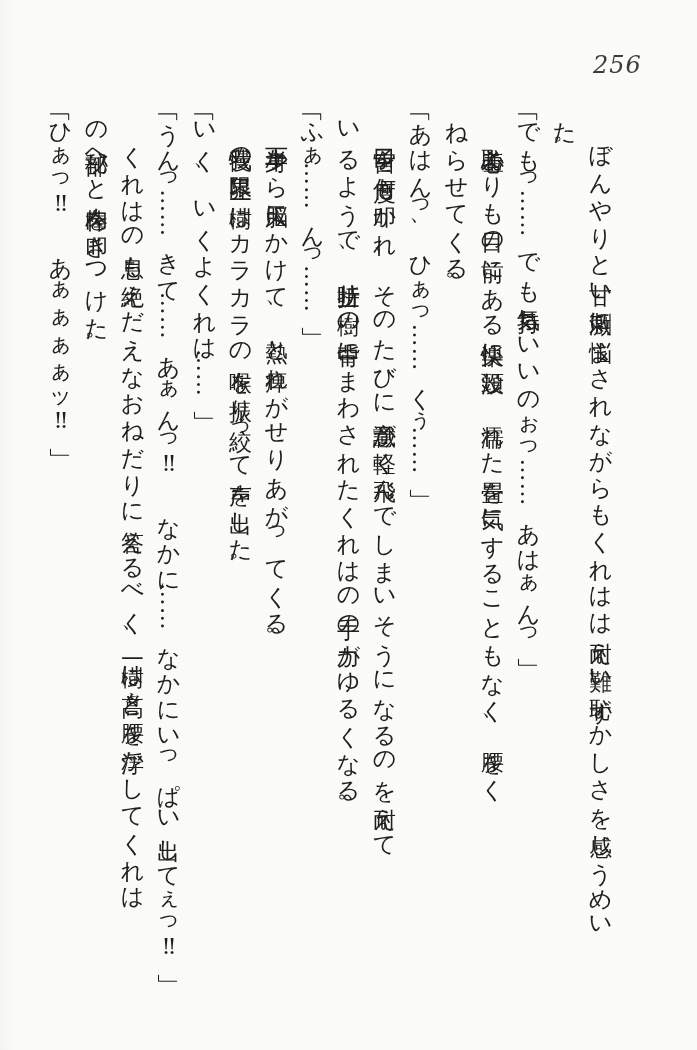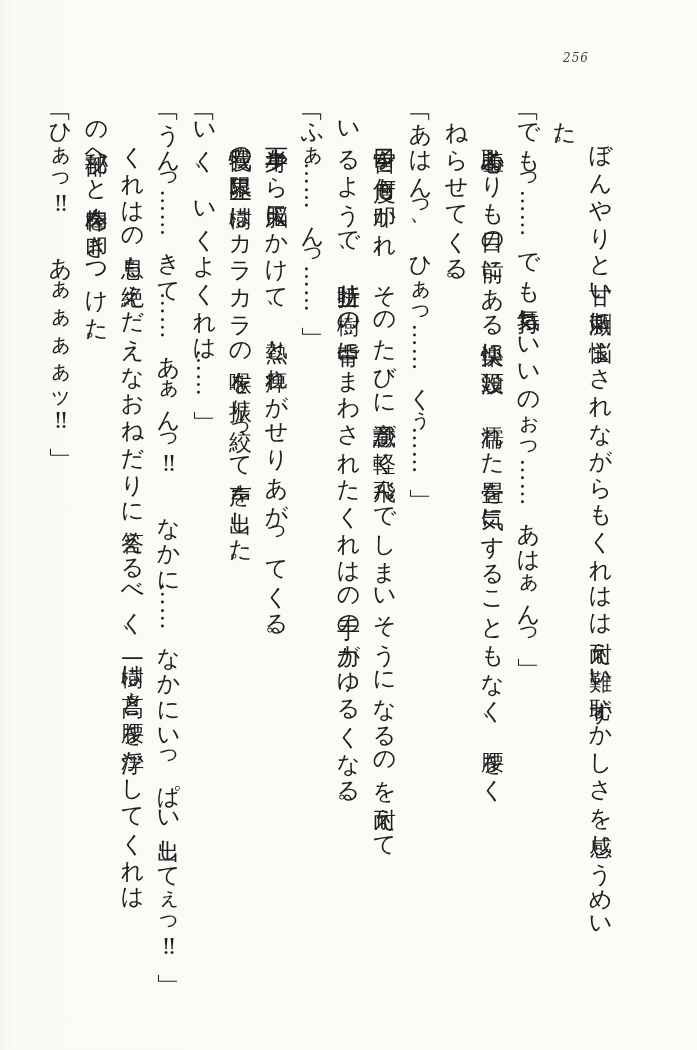--- a/index.html
+++ b/index.html
@@ -15,22 +15,22 @@
     font-family: "DejaVu Serif", "Liberation Serif", serif;
   }
   .page {
     position: absolute;
     inset: 0;
     background: linear-gradient(90deg, #f4f4f1 0px, #fafaf7 14px, #fbfbf8 100%);
   }
   .page-number {
     position: absolute;
     top: 51px;
-    left: 563px;
-    font-size: 12px;
+    left: 593px;
+    font-size: 24px;
     font-style: oblique 6deg;
     letter-spacing: 1px;
     color: #3c3c3c;
   }
   .text-block {
     position: absolute;
     top: 106px;
     right: 78px;
     height: 912px;
     width: 576px;

